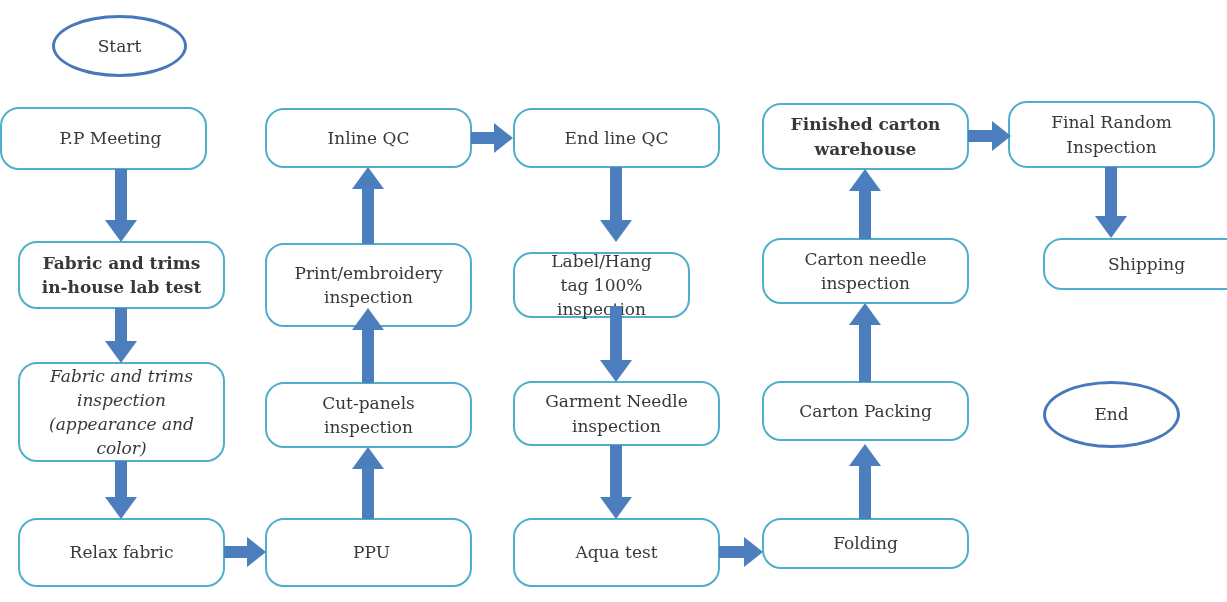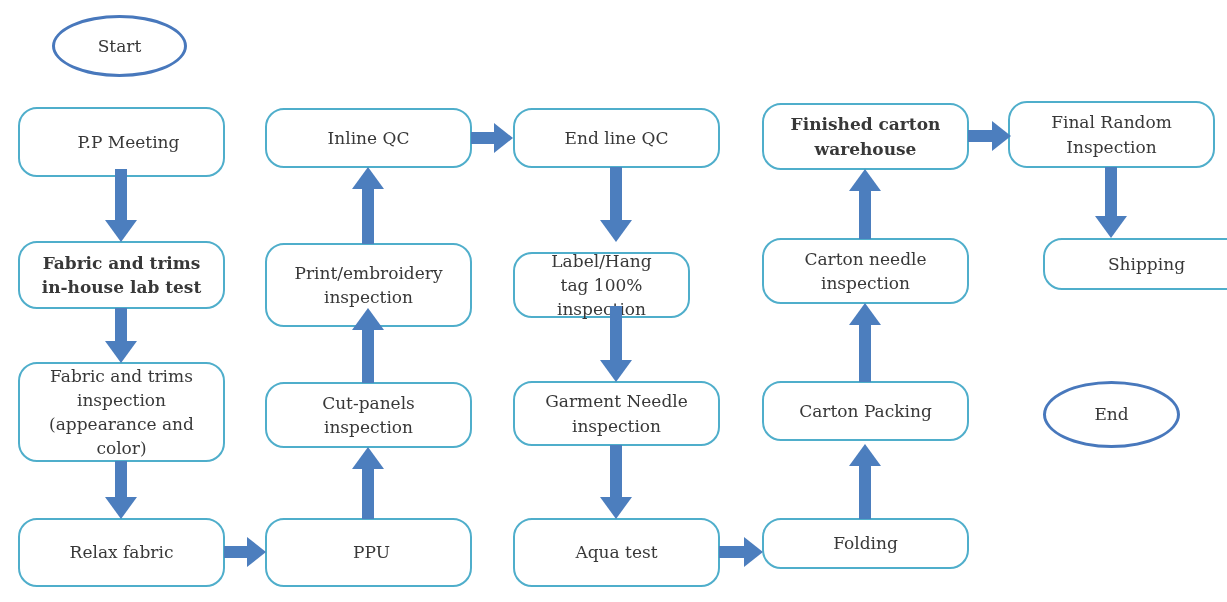--- a/index.html
+++ b/index.html
@@ -57,27 +57,27 @@
   .arrow.right .head { right: 0; top: 0; border-width: 15px 0 15px 19px; border-left-color: var(--arrow); }
 </style>
 </head>
 <body>
 
 <div class="canvas">
 
   <div class="node terminator" style="left:52px; top:15px; width:135px; height:62px;">
     <span class="lbl">Start</span>
   </div>
-  <div class="node process" style="left:18px; top:107px; width:207px; height:70px;padding-left:28px;">
+  <div class="node process" style="left:0; top:107px; width:207px; height:63px;padding-left:28px;">
     <span class="lbl">P.P Meeting</span>
   </div>
   <div class="node process" style="left:18px; top:241px; width:207px; height:68px;font-weight:bold;">
     <span class="lbl">Fabric and trims in-house lab test</span>
   </div>
-  <div class="node process" style="left:18px; top:362px; width:207px; height:100px;">
+  <div class="node process" style="left:18px; top:362px; width:207px; height:100px;font-style:italic;">
     <span class="lbl">Fabric and trims inspection (appearance and color)</span>
   </div>
   <div class="node process" style="left:18px; top:518px; width:207px; height:69px;">
     <span class="lbl">Relax fabric</span>
   </div>
 
   <div class="node process" style="left:265px; top:108px; width:207px; height:60px;">
     <span class="lbl">Inline QC</span>
   </div>
   <div class="node process" style="left:265px; top:243px; width:207px; height:84px;">

